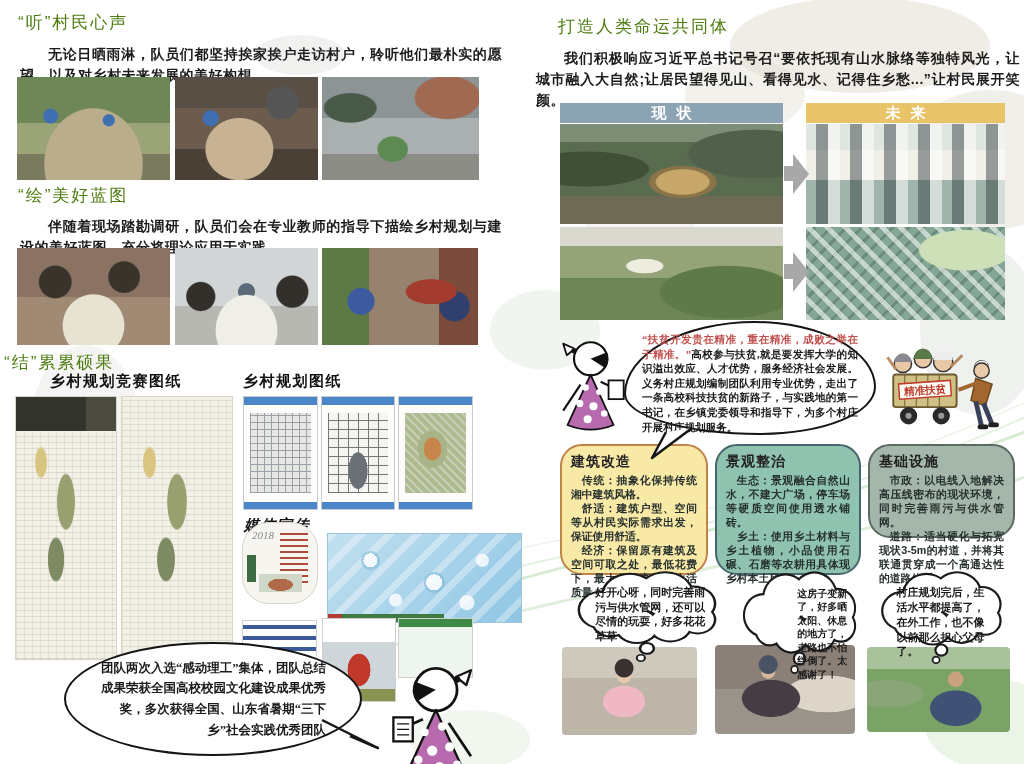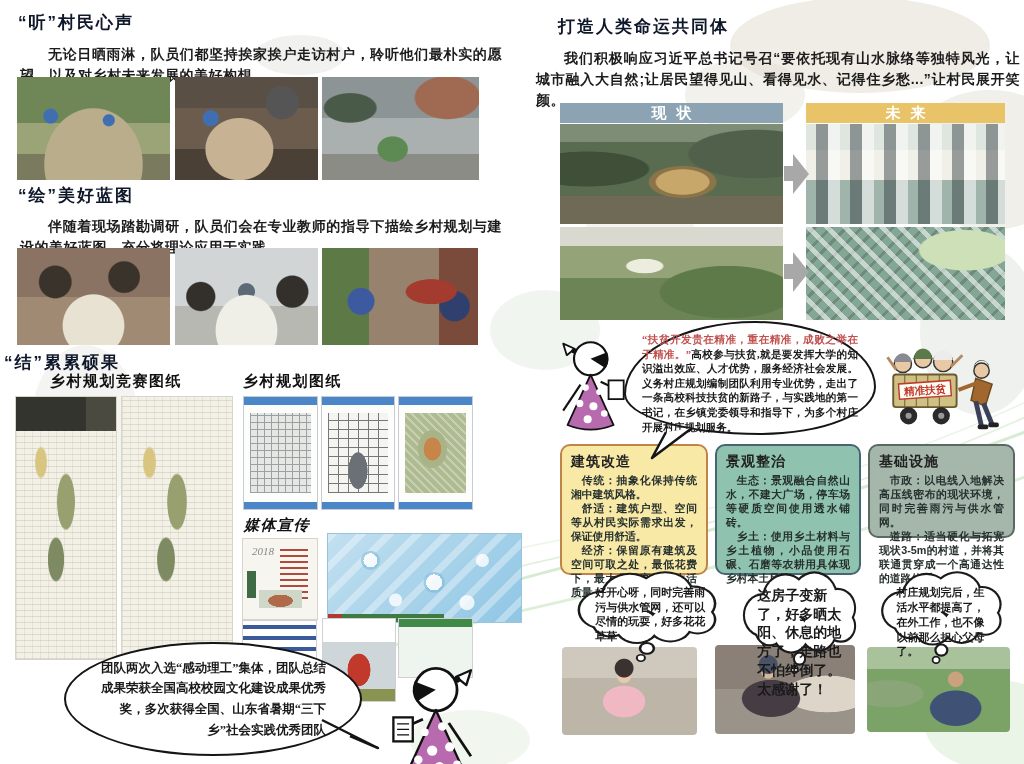--- a/index.html
+++ b/index.html
@@ -1,21 +1,21 @@
 <!DOCTYPE html>
 <html><head>
 <meta charset="utf-8">
 <style>
   html,body{margin:0;padding:0;background:#e6e6e6;}
   .page{position:relative;width:1024px;height:764px;margin:0 auto;background:#ffffff;overflow:hidden;
         font-family:"Liberation Sans","DejaVu Sans",sans-serif;color:#1a1a1a;}
   .bg-decor{position:absolute;left:0;top:0;width:1024px;height:764px;pointer-events:none;}
 
   
-  .h1{position:absolute;font-size:17px;font-weight:700;letter-spacing:2px;color:#0f172a;white-space:nowrap;}
+  .h1{position:absolute;font-size:17px;font-weight:400;letter-spacing:2px;color:#4d7c0f;white-space:nowrap;}
   .body-text{position:absolute;font-size:14px;font-weight:700;line-height:1.5;letter-spacing:.5px;
              text-align:justify;text-indent:2em;color:#1c1c1c;margin:8px;}
   .sub-label{position:absolute;font-size:15px;font-weight:700;letter-spacing:1.5px;color:#111;white-space:nowrap;}
 
   
   .photo{position:absolute;background:#b8b2a6;}
   .ph-l1a{background:radial-gradient(circle at 22% 38%,#3f6fb0 0 5%,transparent 6%),
           radial-gradient(circle at 60% 42%,#3f6fb0 0 5%,transparent 6%),
           radial-gradient(ellipse at 50% 85%,#b9ad8c 0 45%,transparent 46%),
           linear-gradient(180deg,#6f8757 0 45%,#9aa477 45% 75%,#7a7a5e 75%);}
@@ -130,21 +130,21 @@
       radial-gradient(circle at 38% 30%,#d8b89a 0 6%,transparent 7%),
       radial-gradient(ellipse at 40% 60%,#463c44 0 24%,transparent 25%),
       radial-gradient(ellipse at 80% 55%,#ddd5c8 0 26%,transparent 27%),
       linear-gradient(180deg,#8a8078 0 50%,#9a938a 50%);}
   .ph-rb3{background:radial-gradient(circle at 62% 38%,#caa27e 0 7%,transparent 8%),
       radial-gradient(ellipse at 62% 72%,#3f5276 0 20%,transparent 21%),
       radial-gradient(ellipse at 15% 55%,#8aa578 0 20%,transparent 21%),
       linear-gradient(180deg,#a9c29c 0 26%,#7ba267 26%);}
 
   
-  .info-box{position:absolute;border-radius:10px;border:2px solid;padding:7px 9px 22px;box-sizing:border-box;z-index:3;}
+  .info-box{position:absolute;border-radius:22px;border:2px solid;padding:7px 9px 22px;box-sizing:border-box;z-index:3;}
   .info-box h3{margin:0 0 2px;font-size:14px;font-weight:700;letter-spacing:1px;color:#222;}
   .info-box p{margin:0;font-size:10.8px;line-height:1.3;font-weight:700;color:#26302e;
       text-indent:1em;text-align:justify;}
   .box-building{background:#f8e9a6;border-color:#c08448;}
   .box-landscape{background:#8fc3b0;border-color:#47656e;}
   .box-infra{background:#a5b7ab;border-color:#5a6a62;}
 
   
   .thought{position:absolute;z-index:5;}
   .thought svg{position:absolute;left:0;top:0;width:100%;height:100%;overflow:visible;}
@@ -202,21 +202,21 @@
     </div>
   <div class="sheet" style="left:321px;top:396px;width:72px;height:112px;">
       <div class="fig fig-plan"></div>
     </div>
   <div class="sheet" style="left:398px;top:396px;width:73px;height:112px;">
       <div class="fig fig-aerial"></div>
     </div>
 
   <div class="sub-label" style="left:244px;top:516px;font-style:italic;">媒体宣传</div>
 
-  <div class="book-cover" style="left:242px;top:538px;width:74px;height:80px;">
+  <div class="book-cover" style="left:242px;top:522px;width:74px;height:80px;border-radius:27px;">
     <span class="year">2018</span>
     <span class="tlines"></span>
     <span class="spine"></span>
     <span class="pic"></span>
   </div>
   <div class="blue-cover" style="left:327px;top:533px;width:193px;height:88px;"></div>
 
   <div class="webshot ws-rows" style="left:242px;top:620px;width:73px;height:44px;"></div>
   <div class="webshot ws-photo" style="left:322px;top:618px;width:72px;height:82px;"></div>
   <div class="webshot ws-green" style="left:398px;top:618px;width:73px;height:58px;"></div>
@@ -386,21 +386,21 @@
           <circle cx="90" cy="30" r="26"></circle>
         <circle cx="118" cy="42" r="20"></circle>
           <circle cx="122" cy="62" r="16"></circle>
           <circle cx="95" cy="68" r="20"></circle>
         <circle cx="62" cy="70" r="20"></circle>
           <circle cx="36" cy="66" r="16"></circle>
         <circle cx="72" cy="98" r="5.5"></circle>
           <circle cx="66" cy="110" r="3"></circle>
       </g>
     </svg>
-    <div class="txt" style="font-size:14px;">这房子变新了，好多晒太阳、休息的地方了，走路也不怕绊倒了。太感谢了！</div>
+    <div class="txt" style="font-size:10px;margin-left:40px;">这房子变新了，好多晒太阳、休息的地方了，走路也不怕绊倒了。太感谢了！</div>
   </div>
   <div class="thought" style="left:878px;top:570px;width:132px;height:94px;">
     <svg viewBox="0 0 150 115" preserveAspectRatio="none">
       <g fill="#1a1a1a">
         <circle cx="28" cy="50" r="24.5"></circle>
           <circle cx="55" cy="32" r="28.5"></circle>
           <circle cx="90" cy="30" r="28.5"></circle>
         <circle cx="118" cy="42" r="22.5"></circle>
           <circle cx="122" cy="62" r="18.5"></circle>
           <circle cx="95" cy="68" r="22.5"></circle>

